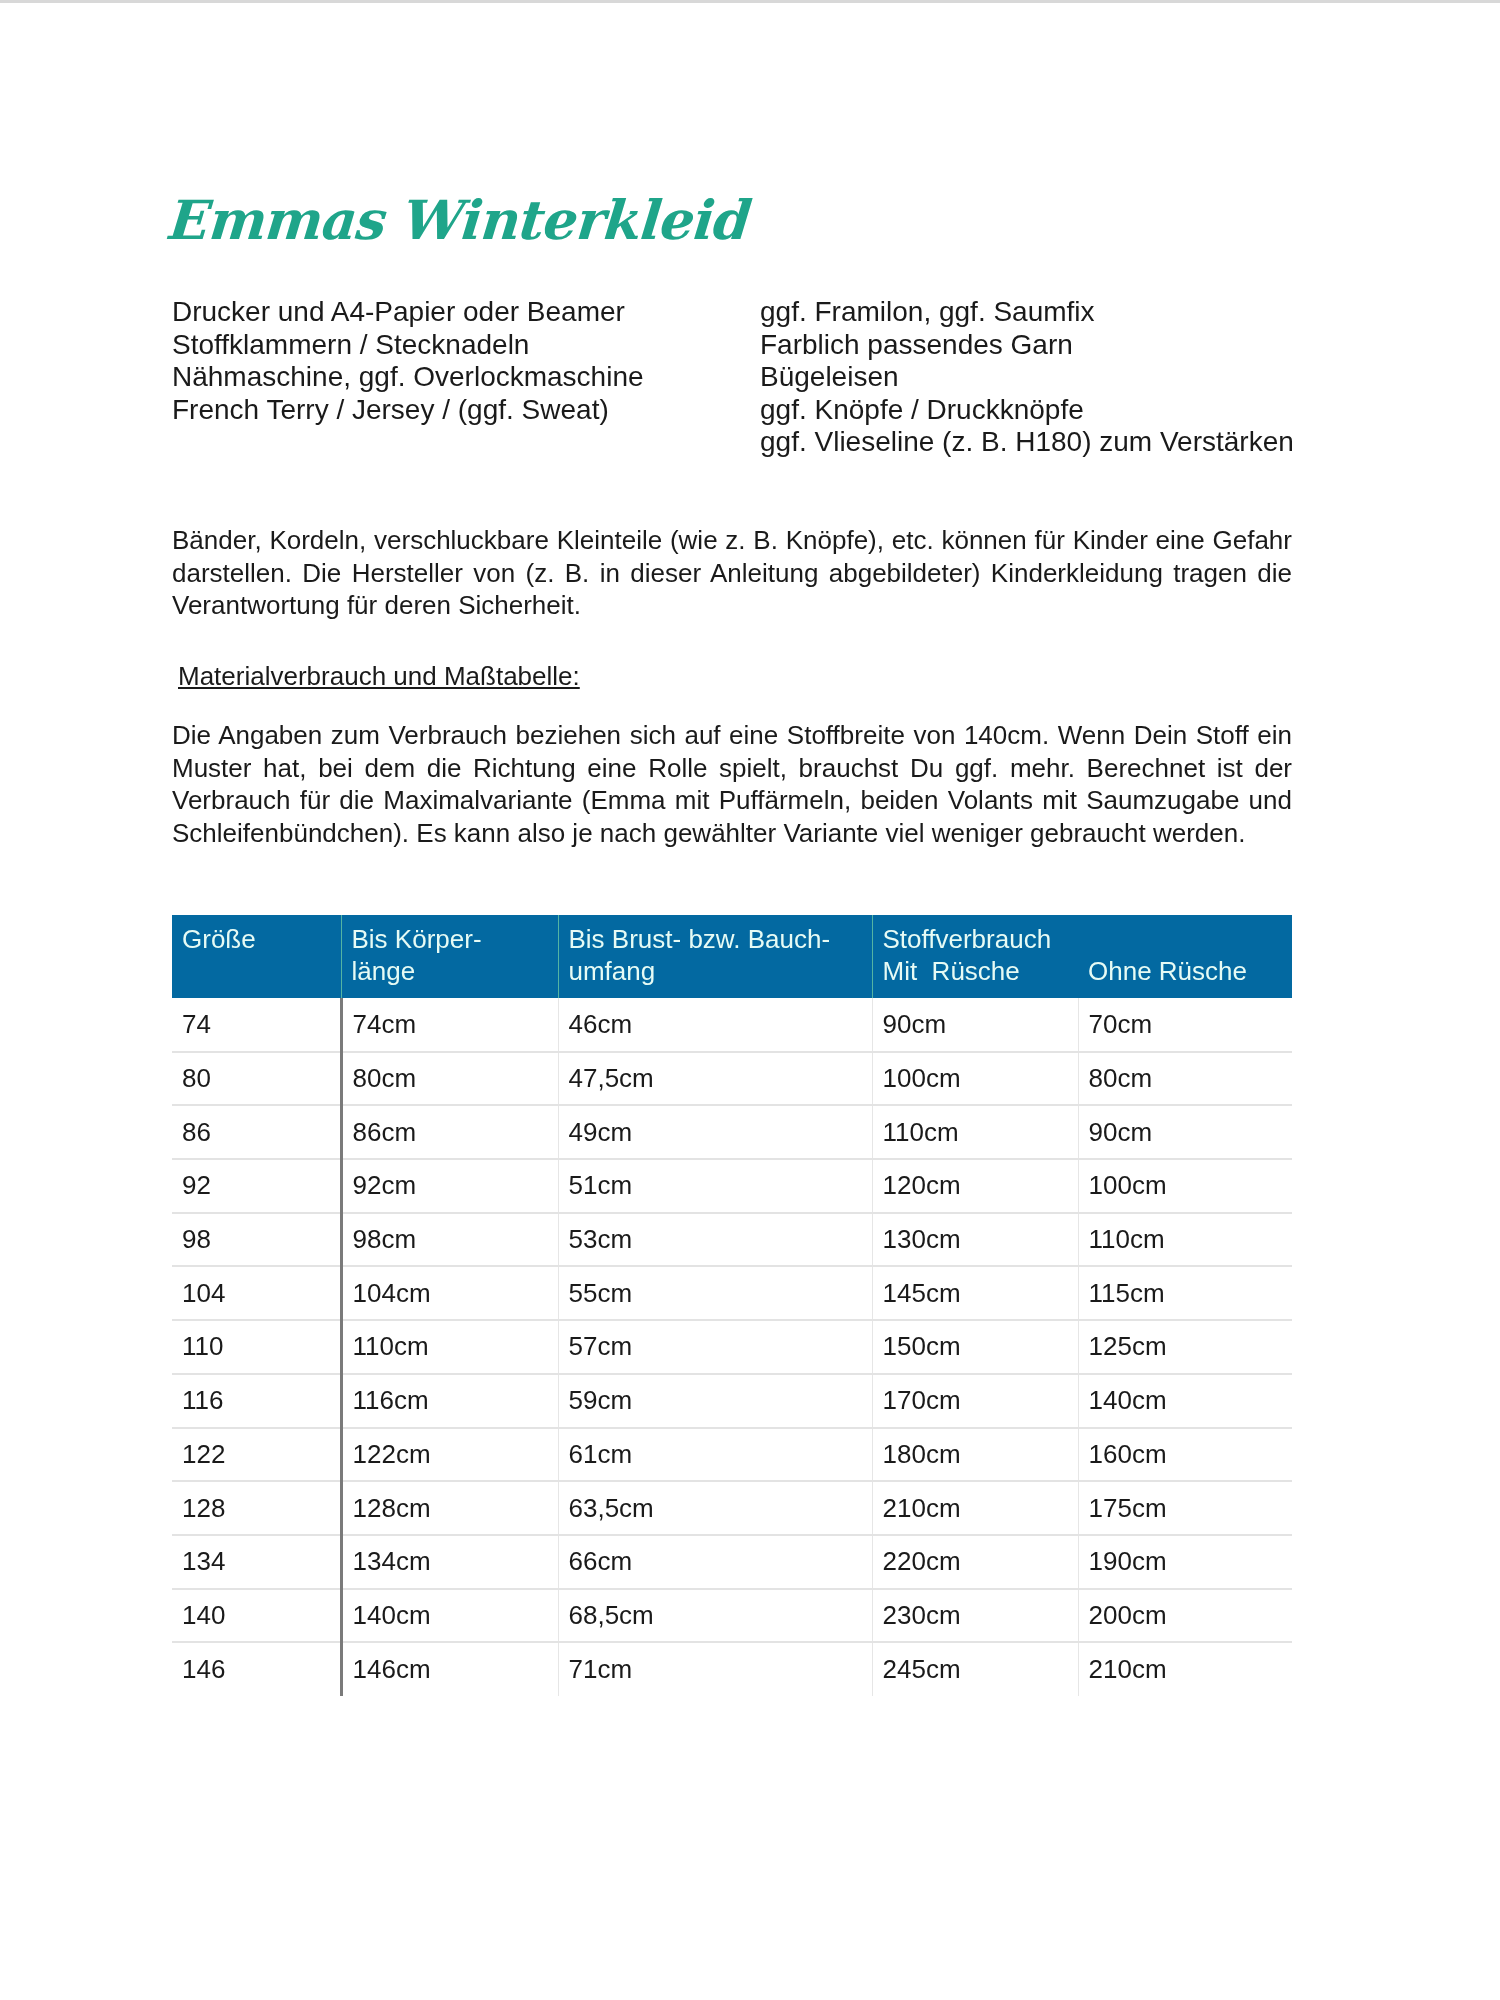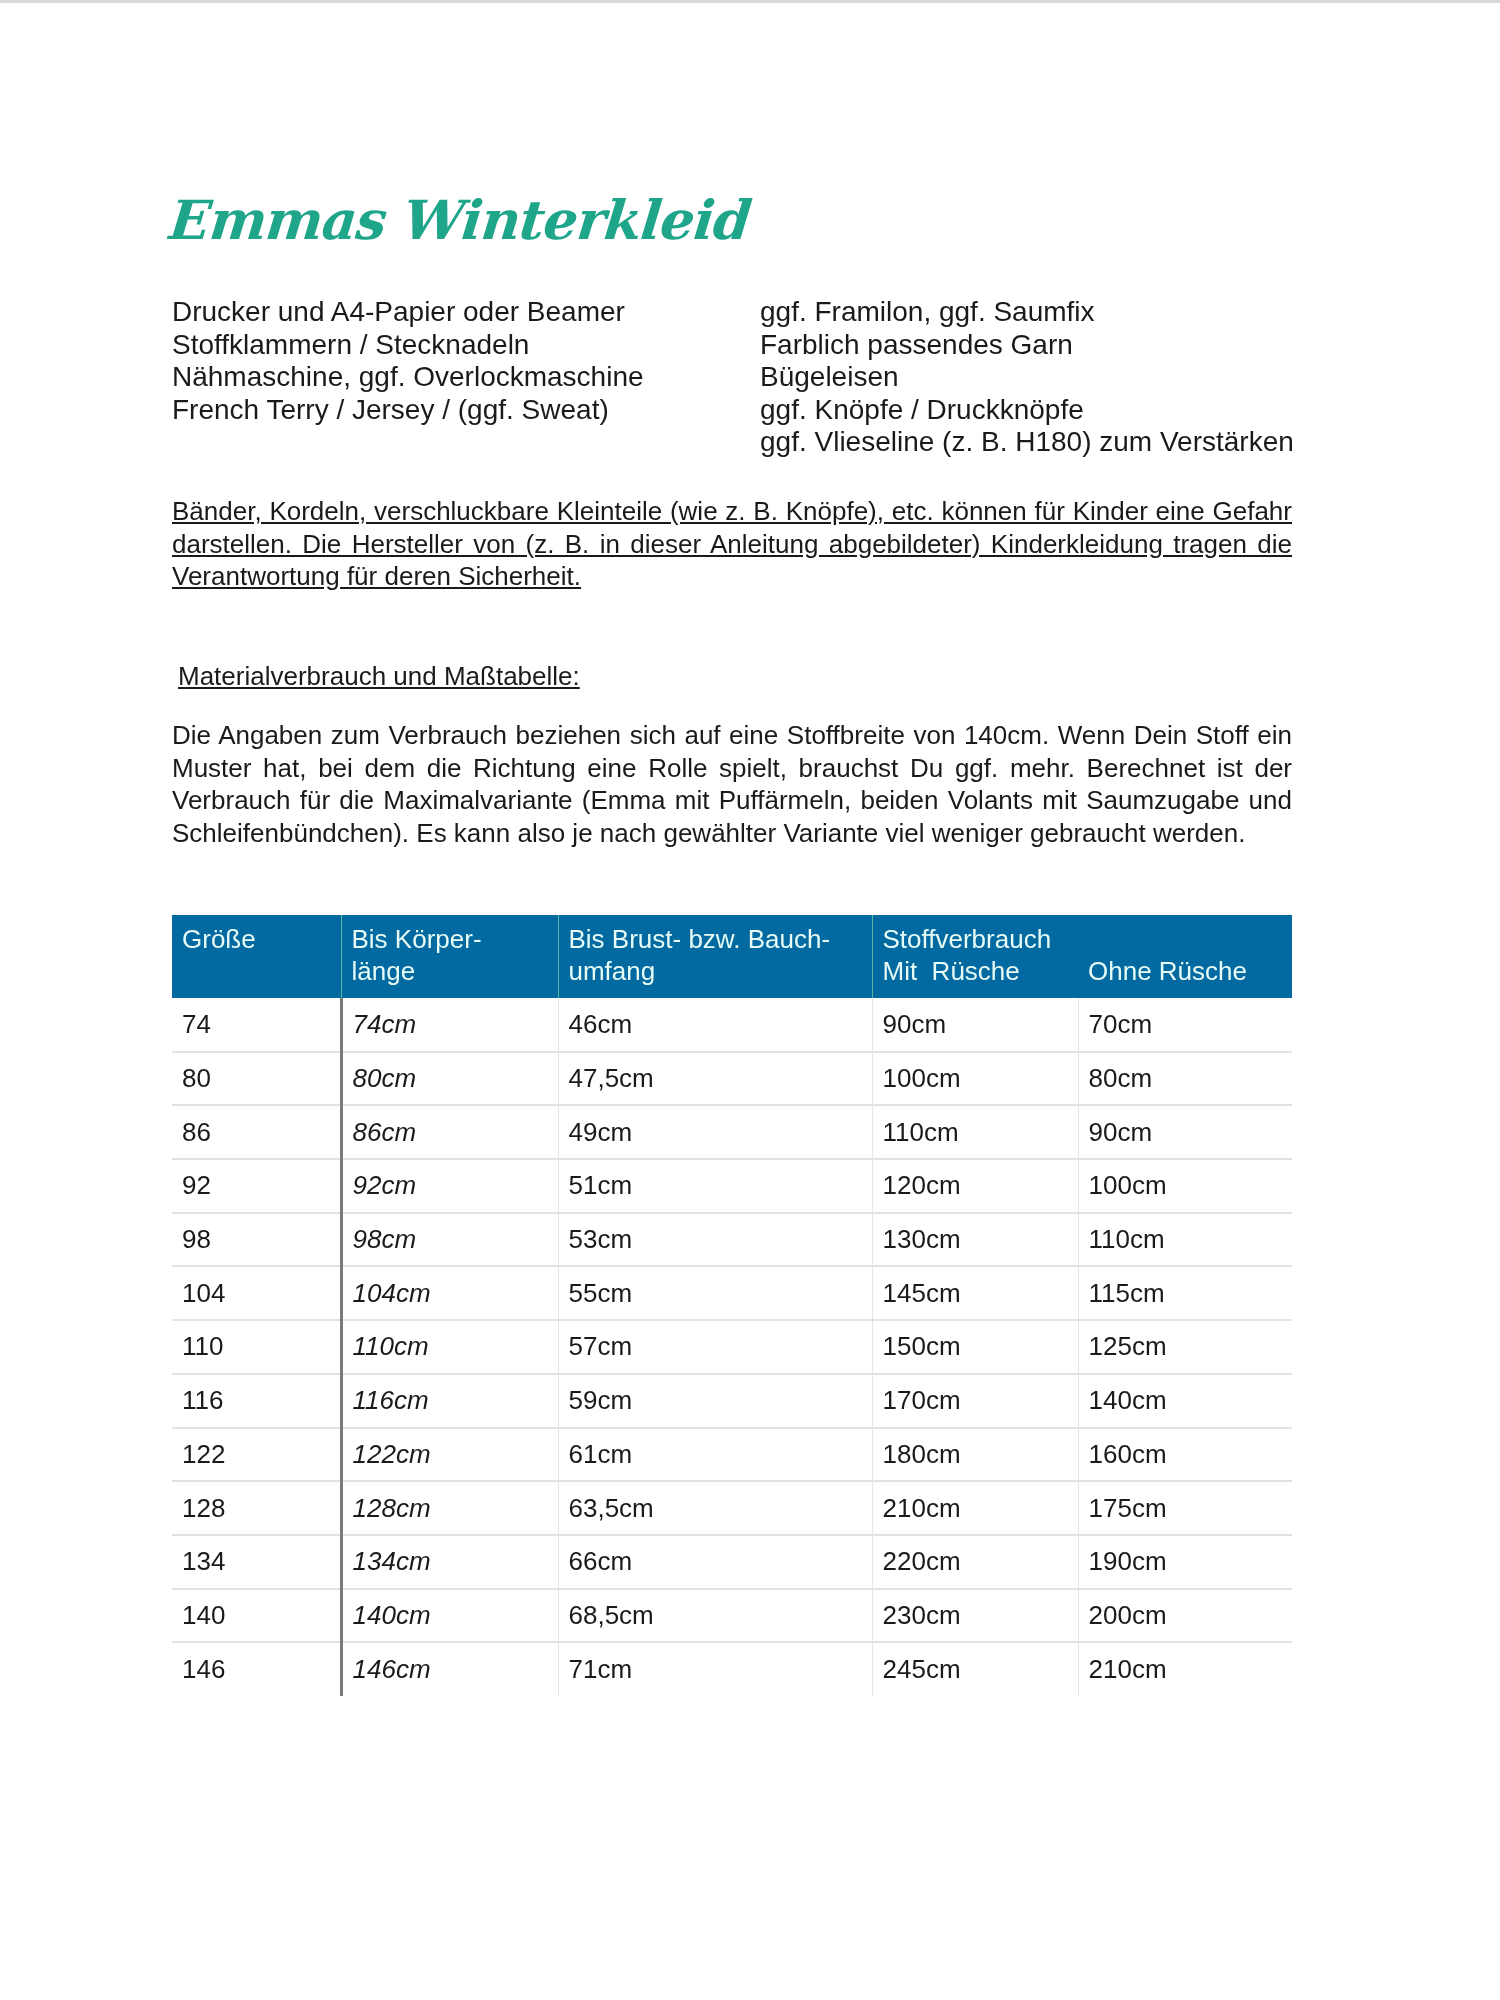--- a/index.html
+++ b/index.html
@@ -16,21 +16,21 @@
   }
   .materials { position: absolute; top: 296px; left: 172px; width: 1120px; }
   .mat-col { position: absolute; top: 0; }
   .mat-col.left { left: 0; }
   .mat-col.right { left: 588px; }
   .mat-item { font-size: 28px; line-height: 32.5px; white-space: nowrap; color: #1a1a1a; }
   .para {
     position: absolute; left: 172px; width: 1120px;
     font-size: 26px; line-height: 32.5px; text-align: justify; color: #1a1a1a;
   }
-  .para.warning { top: 495px; text-decoration: underline; }
+  .para.warning { top: 524px; }
   .para.heading { top: 654px; text-align: left; }
   .para.usage { top: 719px; }
   table.sizes {
     position: absolute; left: 172px; top: 915px; width: 1120px;
     border-collapse: collapse; table-layout: fixed; font-size: 26px;
   }
   table.sizes col.c1 { width: 169px; }
   table.sizes col.c2 { width: 217px; }
   table.sizes col.c3 { width: 314px; }
   table.sizes col.c4 { width: 206px; }
@@ -42,21 +42,21 @@
     border-left: 1px solid #55b4a3;
   }
   thead th:first-child { border-left: none; }
   tbody tr { height: 53.7px; }
   tbody td {
     padding: 0 10px; vertical-align: middle; color: #1a1a1a;
     border-bottom: 2px solid #e3e3e3; border-left: 1px solid #e6e6e6;
   }
   tbody tr:last-child td { border-bottom: none; }
   tbody td:first-child { border-left: none; padding-left: 10px; }
-  tbody td:nth-child(2) { border-left: 3px solid #7a7a7a; font-style: italic; }
+  tbody td:nth-child(2) { border-left: 3px solid #7a7a7a; }
 </style>
 </head>
 <body>
 
 <div class="topline"></div>
 
 <h1 class="title" style="margin:0;">Emmas Winterkleid</h1>
 
 <div class="materials">
   <div class="mat-col left">

